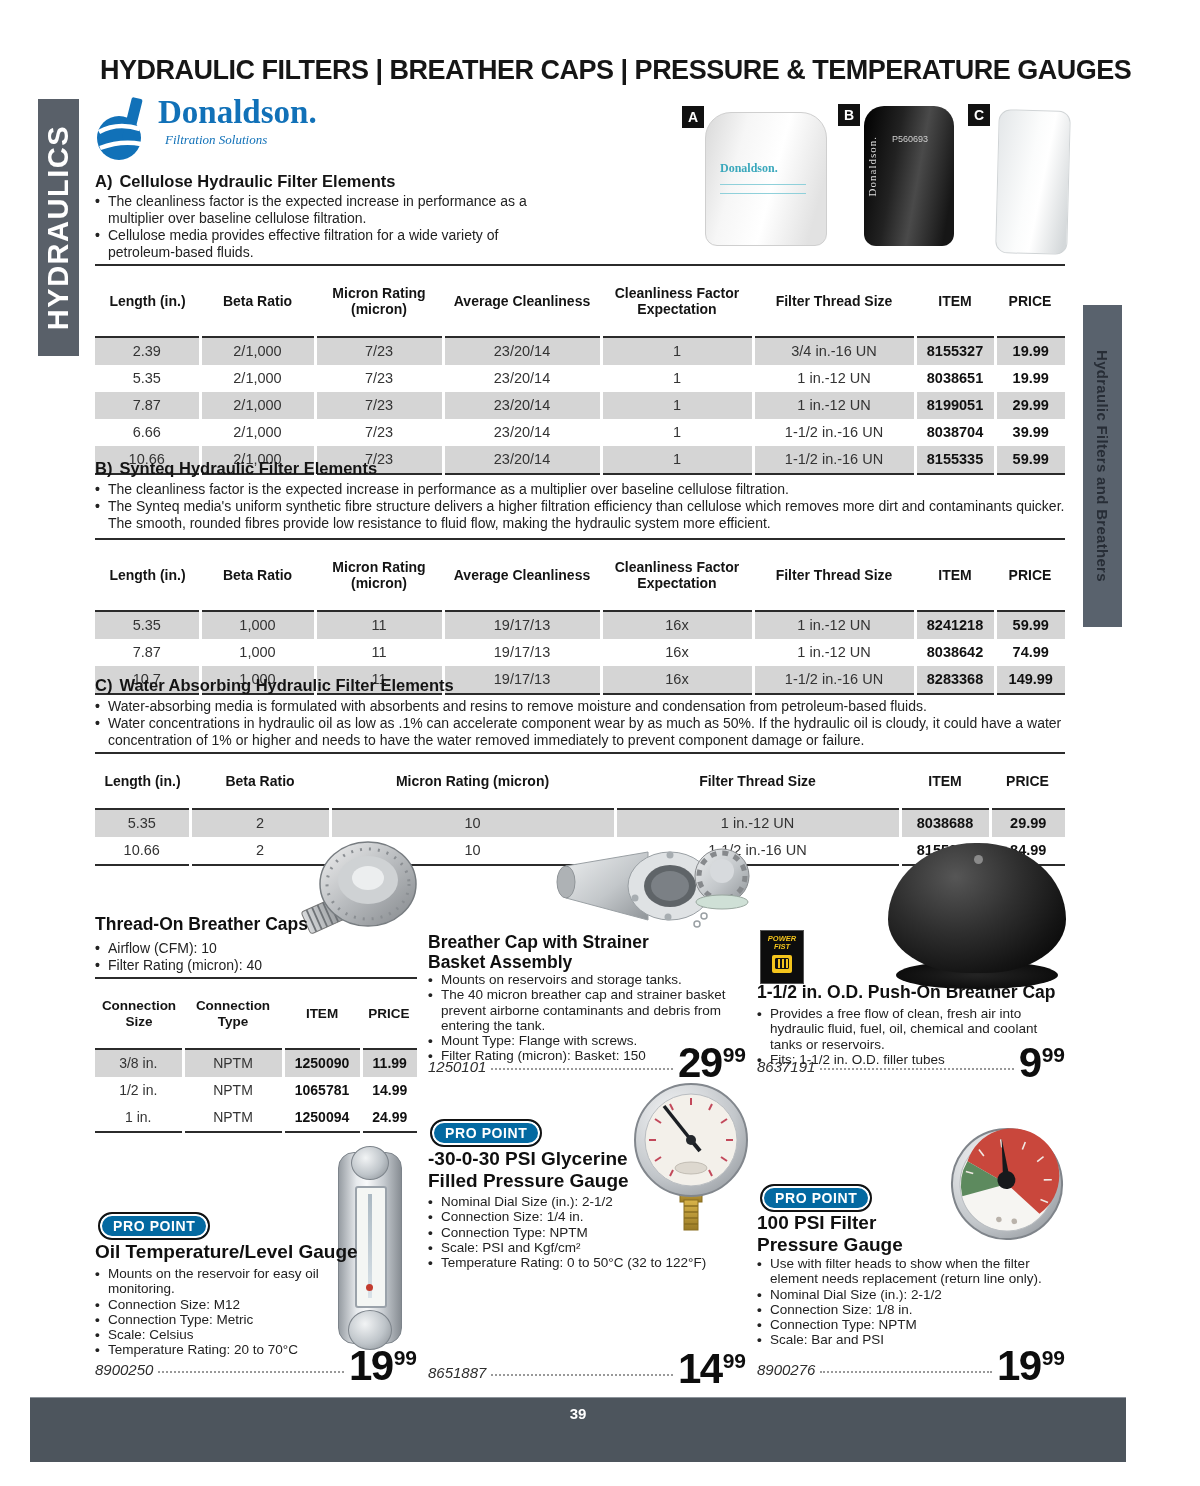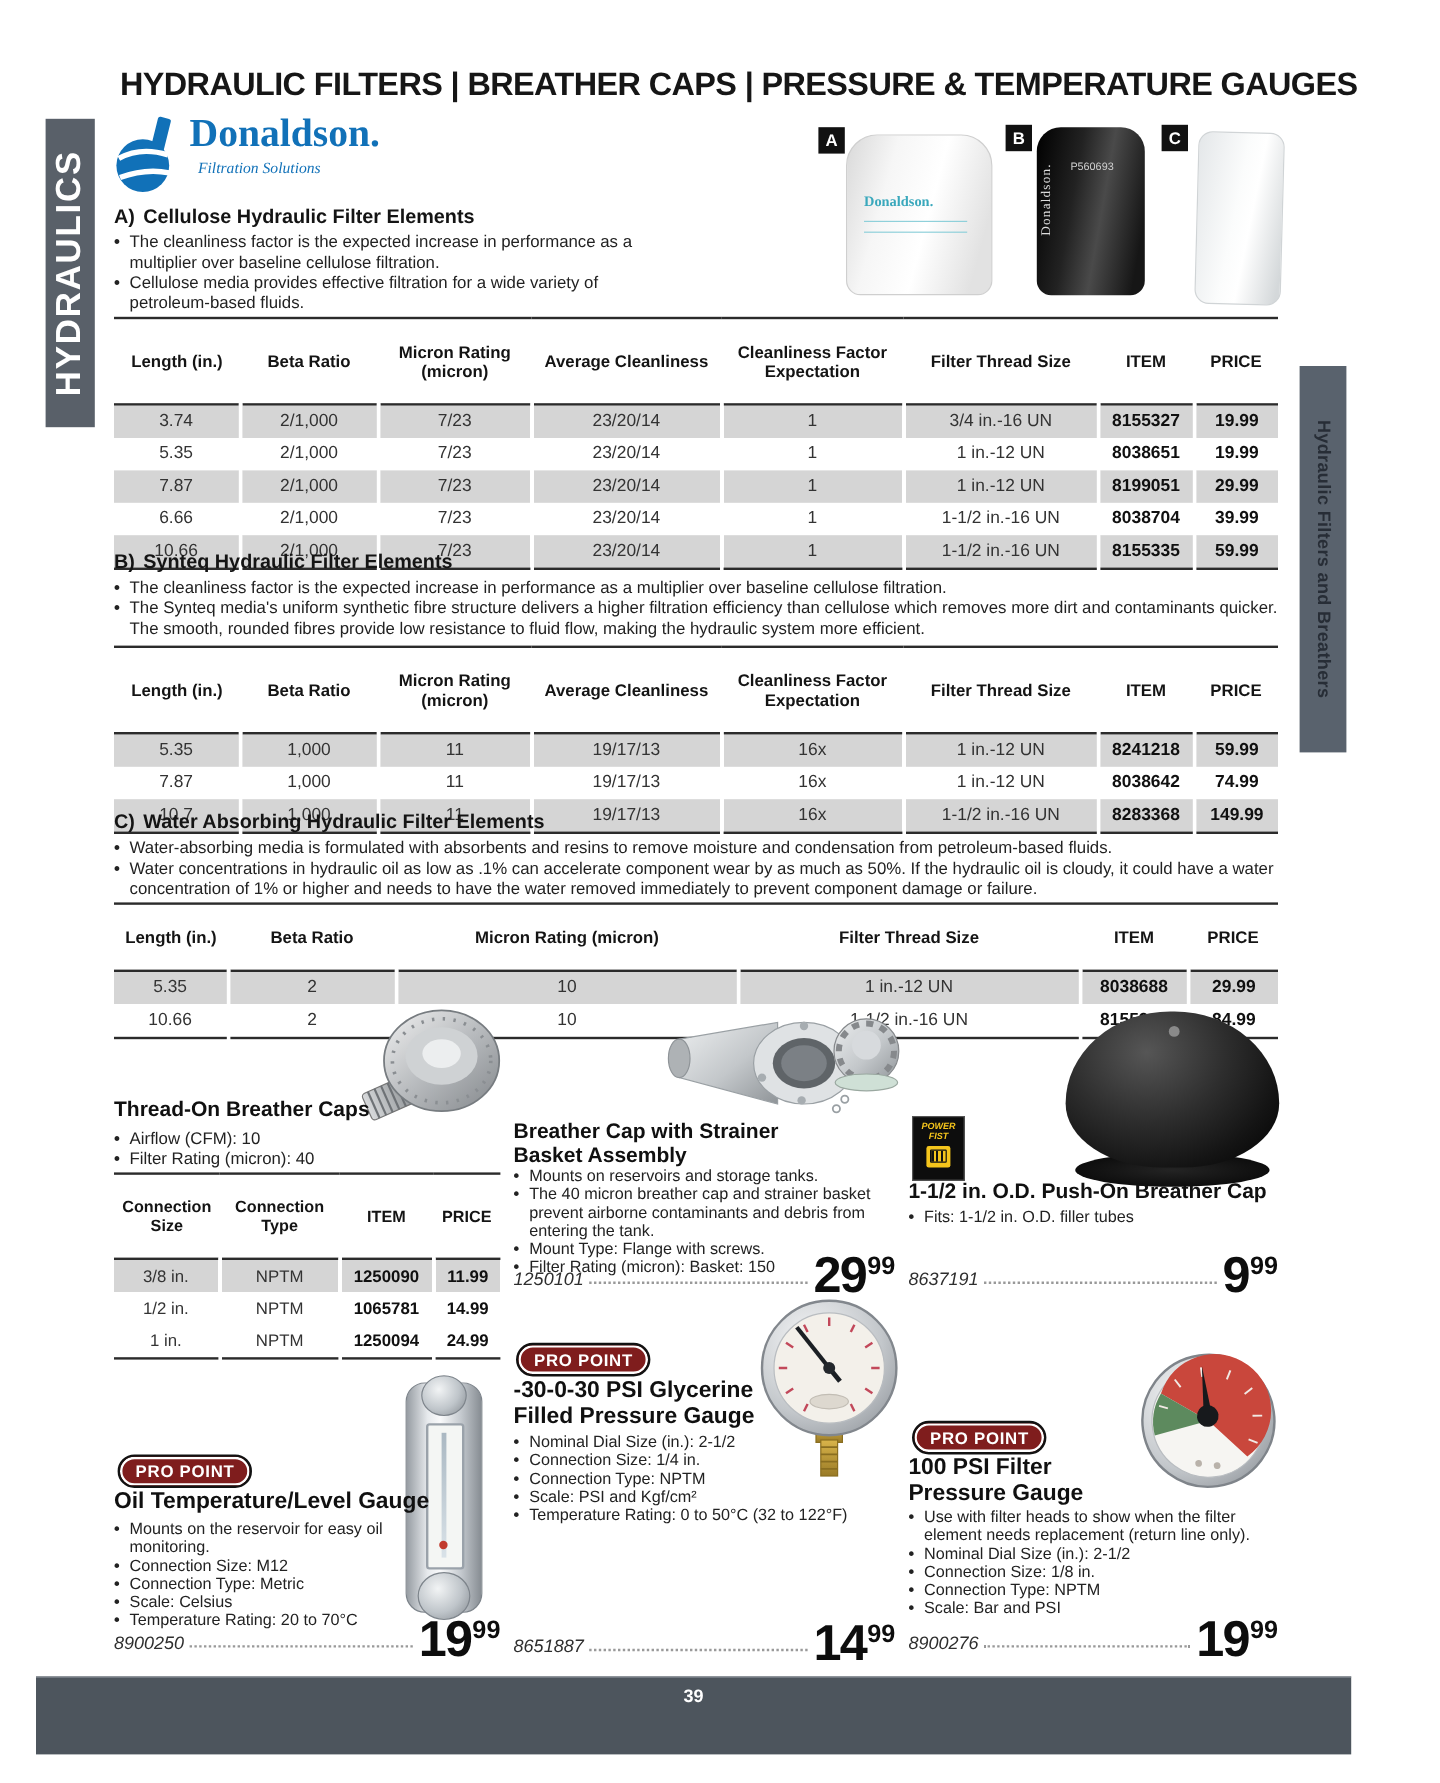--- a/index.html
+++ b/index.html
@@ -47,21 +47,21 @@
 
   
   .card-head{position:absolute;font-weight:bold;font-size:17.5px;color:#101010;line-height:1.16;white-space:nowrap;}
   .card-head.big{font-size:19px;}
   .buy{position:absolute;display:flex;align-items:flex-end;}
   .item-no{font-style:italic;font-size:15px;color:#2e2e2e;padding-bottom:5px;white-space:nowrap;}
   .leader{flex:1;border-bottom:2.5px dotted #999;margin:0 5px 10px 5px;}
   .price{font-weight:bold;font-size:42px;line-height:.8;color:#0d0d0d;letter-spacing:-1.5px;white-space:nowrap;}
   .price .cents{font-size:21px;position:relative;top:-15px;letter-spacing:0;margin-left:1px;}
 
-  .propoint{position:absolute;background:#7f1d1d;border:2px solid #121212;border-radius:16px;
+  .propoint{position:absolute;background:#0369a1;border:2px solid #121212;border-radius:16px;
     box-shadow:inset 0 0 0 2px #fff;color:#fff;font-weight:bold;font-size:14px;letter-spacing:.6px;
     padding:4px 13px;white-space:nowrap;}
 
   .powerfist{position:absolute;width:42px;height:52px;background:#0d0d0d;border:1px solid #555;
     display:flex;flex-direction:column;align-items:center;}
   .powerfist .pf-txt{color:#f5c51c;font-weight:bold;font-size:7.5px;line-height:1.1;text-align:center;margin-top:4px;white-space:pre-line;font-style:italic;}
   .powerfist .pf-box{width:20px;height:18px;margin-top:3px;background:#f5c51c;border-radius:2px;
     display:flex;align-items:center;justify-content:center;}
   .powerfist .pf-fist{width:12px;height:9px;background:repeating-linear-gradient(90deg,#111 0 2px,#f5c51c 2px 4px);border:1px solid #111;border-radius:1px;}
 
@@ -186,21 +186,21 @@
       <th>Average Cleanliness</th>
       <th>Cleanliness Factor
 Expectation</th>
       <th>Filter Thread Size</th>
       <th>ITEM</th>
       <th>PRICE</th>
     </tr>
       </thead>
     <tbody>
       <tr class="sh">
-          <td>3.74</td>
+          <td>2.39</td>
           <td>2/1,000</td>
           <td>7/23</td>
           <td>23/20/14</td>
           <td>1</td>
           <td>3/4 in.-16 UN</td>
           <td class="b">8155327</td>
           <td class="b">19.99</td>
         </tr>
       <tr>
           <td>5.35</td>
@@ -476,20 +476,21 @@
         <div class="pf-fist"></div>
       </div>
   </div>
   <div class="blackcap">
     <div class="rim"></div>
       <div class="dome"></div>
       <div class="nub"></div>
   </div>
   <div class="card-head" style="left:757px;top:982px;">1-1/2 in. O.D. Push-On Breather Cap</div>
   <ul class="bullets tight abs" style="left:757px;top:1006px;width:300px;">
+    <li>Provides a free flow of clean, fresh air into hydraulic fluid, fuel, oil, chemical and coolant tanks or reservoirs.</li>
     <li>Fits: 1-1/2 in. O.D. filler tubes</li>
   </ul>
   <div class="buy" style="left:757px;top:1046px;width:308px;">
     <span class="item-no">8637191</span>
     <span class="leader"></span>
     <span class="price"><span>9</span><span class="cents">99</span></span>
   </div>
 
   <div class="propoint" style="left:98px;top:1212px;">PRO POINT</div>
   <div class="oilgauge">

